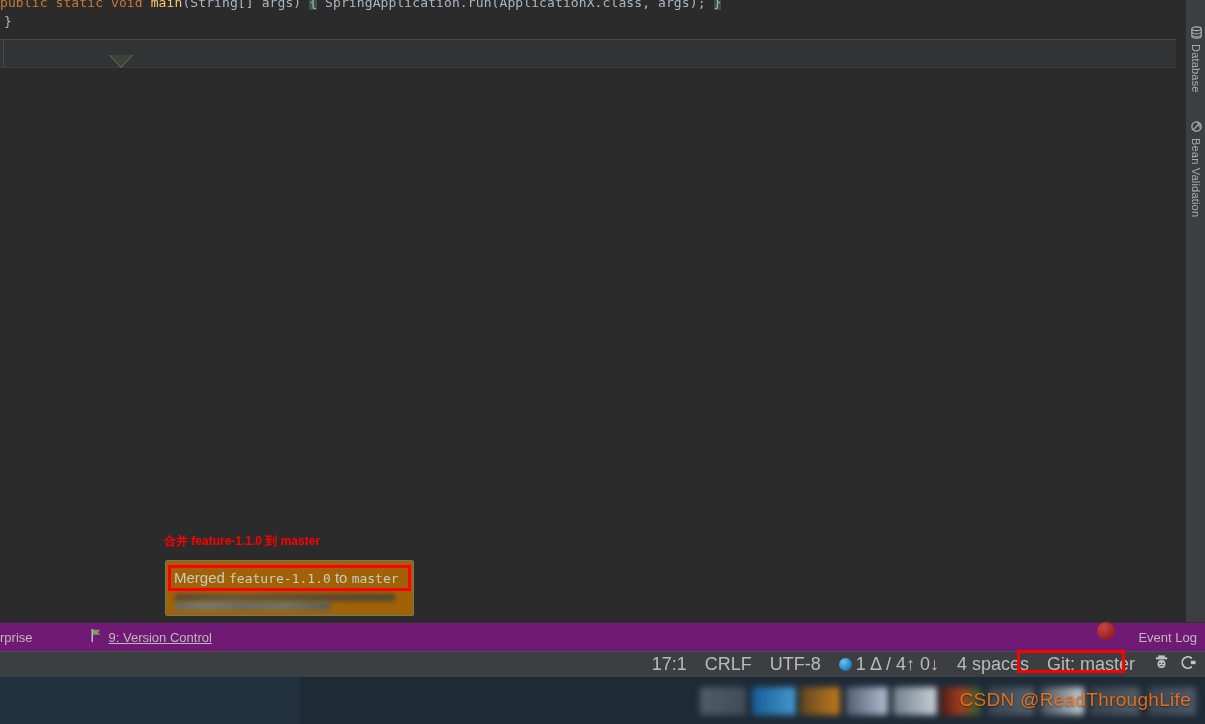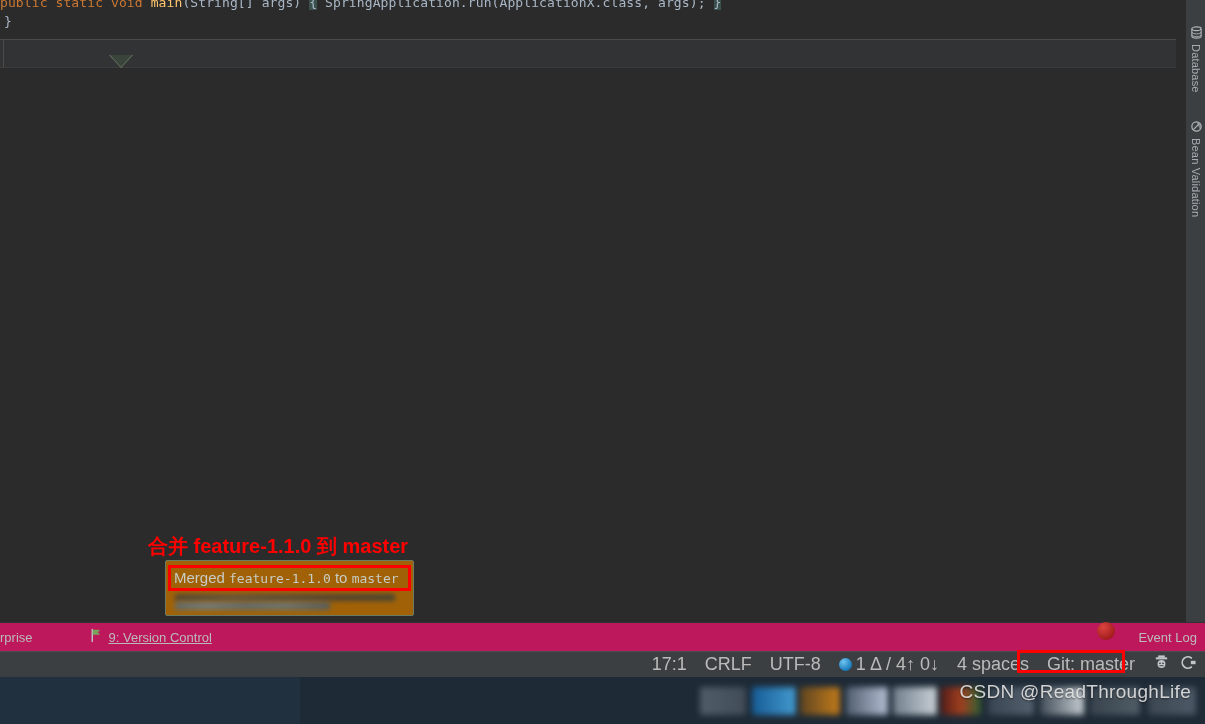--- a/index.html
+++ b/index.html
@@ -61,21 +61,21 @@
   }
   .vtab-label {
     writing-mode:vertical-rl; text-orientation:mixed;
     white-space:nowrap; letter-spacing:0.2px;
   }
   .vtab-icon { margin-bottom:3px; display:block; }
 
   
   .tw-bar {
     position:absolute; left:0; top:622px; width:1205px; height:29px;
-    background:#be185d; border-top:1px solid #323232;
+    background:#701a75; border-top:1px solid #323232;
     display:flex; align-items:center; color:#bbbbbb; font-size:13px;
   }
   .tw-item {
     display:flex; align-items:center; gap:6px; height:29px;
     padding:0 10px; white-space:nowrap;
   }
   .tw-item .lbl { color:#bbbbbb; }
   .tw-underline { text-decoration:underline; }
   .tw-right { position:absolute; right:8px; top:0; height:29px;
     display:flex; align-items:center; color:#bbbbbb; font-size:13px; }
@@ -99,22 +99,22 @@
   
   .taskbar {
     position:absolute; left:0; top:677px; width:1205px; height:47px;
     background:#1e2a36;
   }
   .tb-left { position:absolute; left:0; top:0; width:300px; height:47px;
              background:#20303e; }
   .tb-blur { position:absolute; top:10px; height:28px; border-radius:2px;
              filter:blur(3px); opacity:0.85; }
   .watermark {
-    position:absolute; right:14px; top:4px;
-    color:#e5e5e5; font-size:19px; letter-spacing:0.3px;
+    position:absolute; right:14px; top:12px;
+    color:#f97316; font-size:19px; letter-spacing:0.3px;
     font-family:"Liberation Sans", sans-serif;
     text-shadow:0 1px 2px rgba(0,0,0,0.6);
     opacity:0.88;
   }
 
   
   .popup {
     position:absolute; left:165px; top:560px; width:249px; height:56px;
     background:#a16207; border:1px solid #6b7a62; border-radius:2px;
   }
@@ -145,21 +145,21 @@
     position:absolute; left:109px; top:55px; width:0; height:0;
     border-left:12px solid transparent; border-right:12px solid transparent;
     border-top:13px solid #6b7a62;
   }
 
   
   .anno-text {
     position:absolute; color:#ff0000; font-weight:bold;
     font-family:"Liberation Sans", sans-serif; white-space:nowrap;
   }
-  .anno-merge { left:148px; top:533px; font-size:20px;text-align:right; }
+  .anno-merge { left:164px; top:533px; font-size:12px;text-align:right; }
   .anno-branch { left:906px; top:625px; font-size:17px; }
   .red-box {
     position:absolute; border:3px solid #ff0000;
   }
   .red-box-popup { left:168px; top:565px; width:243px; height:26px; }
   .red-box-git  { left:1017px; top:650px; width:108px; height:23px; }
   .red-dot {
     position:absolute; left:1097px; top:622px; width:18px; height:18px;
     border-radius:50%;
     background:radial-gradient(circle at 35% 30%, #e04b3a, #9b1c10 75%);

